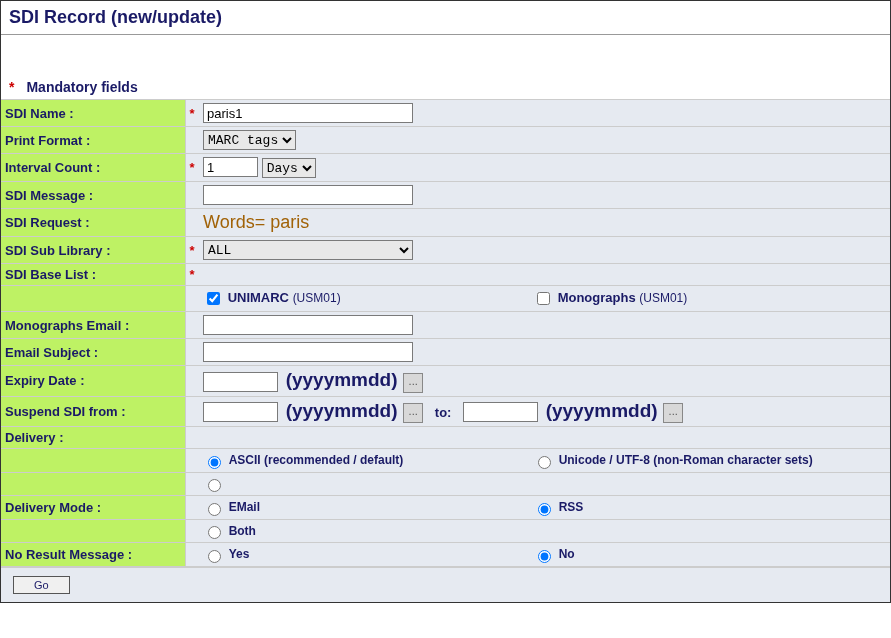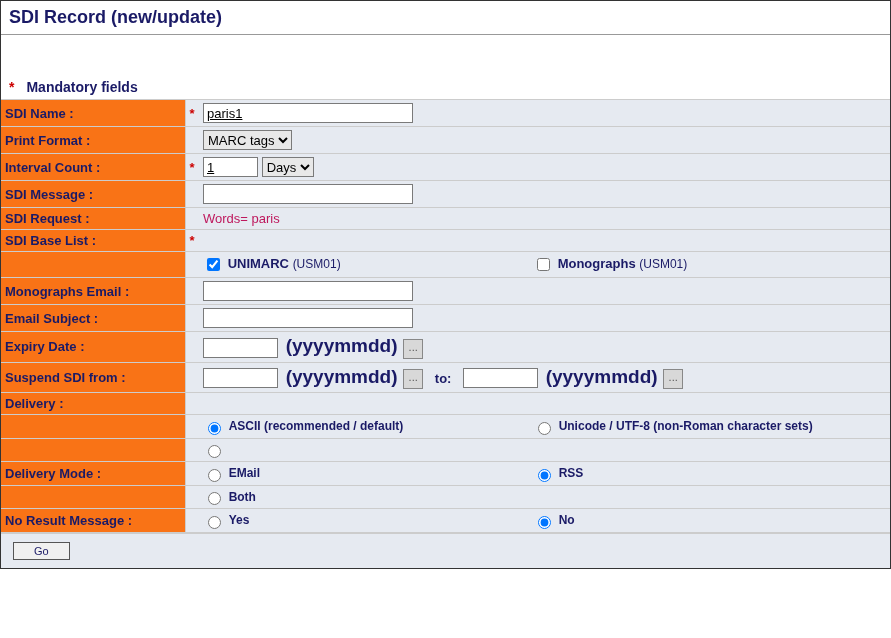--- a/index.html
+++ b/index.html
@@ -49,21 +49,21 @@
     }
     table.form tr {
       border-bottom: 1px solid #ccc;
     }
     table.form td {
       padding: 3px 4px;
       vertical-align: middle;
     }
     td.label-cell {
       width: 184px;
-      background: #f97316;
+      background: #bef264;
       color: #1a1a66;
       font-weight: bold;
       font-size: 13px;
       padding-left: 6px;
       border-right: 1px solid #ccc;
     }
     td.asterisk-cell {
       width: 14px;
       background: #e6eaf1;
       color: #c00;
@@ -81,32 +81,31 @@
     td.field-cell.col2 {
       background: #e6eaf1;
     }
     input[type="text"] {
       font-family: Arial, sans-serif;
       font-size: 13px;
       padding: 1px 3px;
       border: 1px solid #7a7a7a;
       background: #fff;
       height: 20px;
-      text-decoration: underline;
     }
     select {
-      font-family: Liberation Sans, sans-serif;
+      font-family: Liberation Mono, monospace;
       font-size: 13px;
       border: 1px solid #7a7a7a;
       background: #e8e8e8;
       height: 20px;
     }
     .val-text {
-      color: #be185d;
-      font-size: 13px;
+      color: #a16207;
+      font-size: 18px;
     }
     .fmt-hint {
       color: #1a1a66;
       font-weight: bold;
       font-size: 19px;
       margin-left: 4px;
     }
     .cal-btn {
       display: inline-block;
       width: 20px;
@@ -211,20 +210,29 @@
     </tr>
 
     <tr>
       <td class="label-cell">SDI Request :</td>
       <td class="asterisk-cell"></td>
       <td class="field-cell" colspan="2">
         <span class="val-text">Words= paris</span>
       </td>
     </tr>
 
+    <tr>
+      <td class="label-cell">SDI Sub Library :</td>
+      <td class="asterisk-cell">*</td>
+      <td class="field-cell" colspan="2">
+        <select style="width:210px">
+          <option>ALL</option>
+        </select>
+      </td>
+    </tr>
 
     <tr>
       <td class="label-cell">SDI Base List :</td>
       <td class="asterisk-cell">*</td>
       <td class="field-cell" colspan="2"></td>
     </tr>
 
     <tr>
       <td class="label-cell"></td>
       <td class="asterisk-cell"></td>

